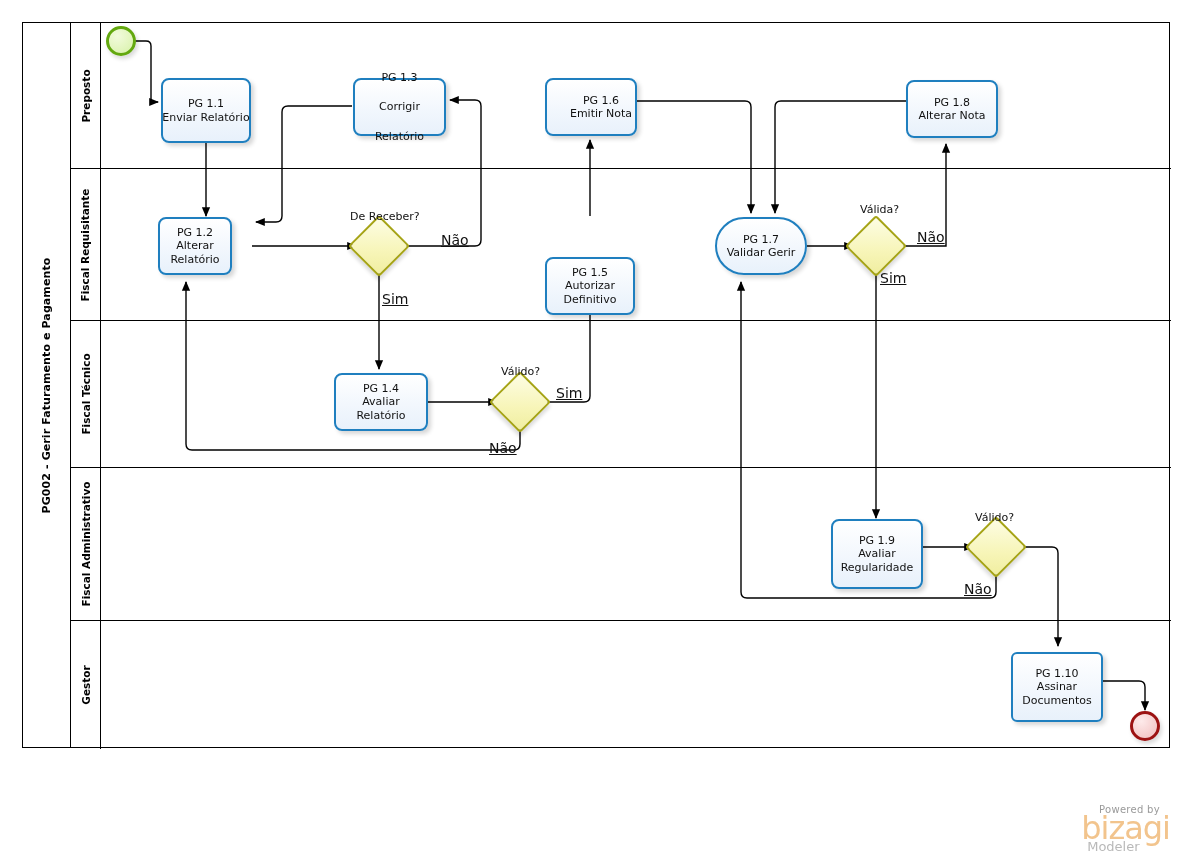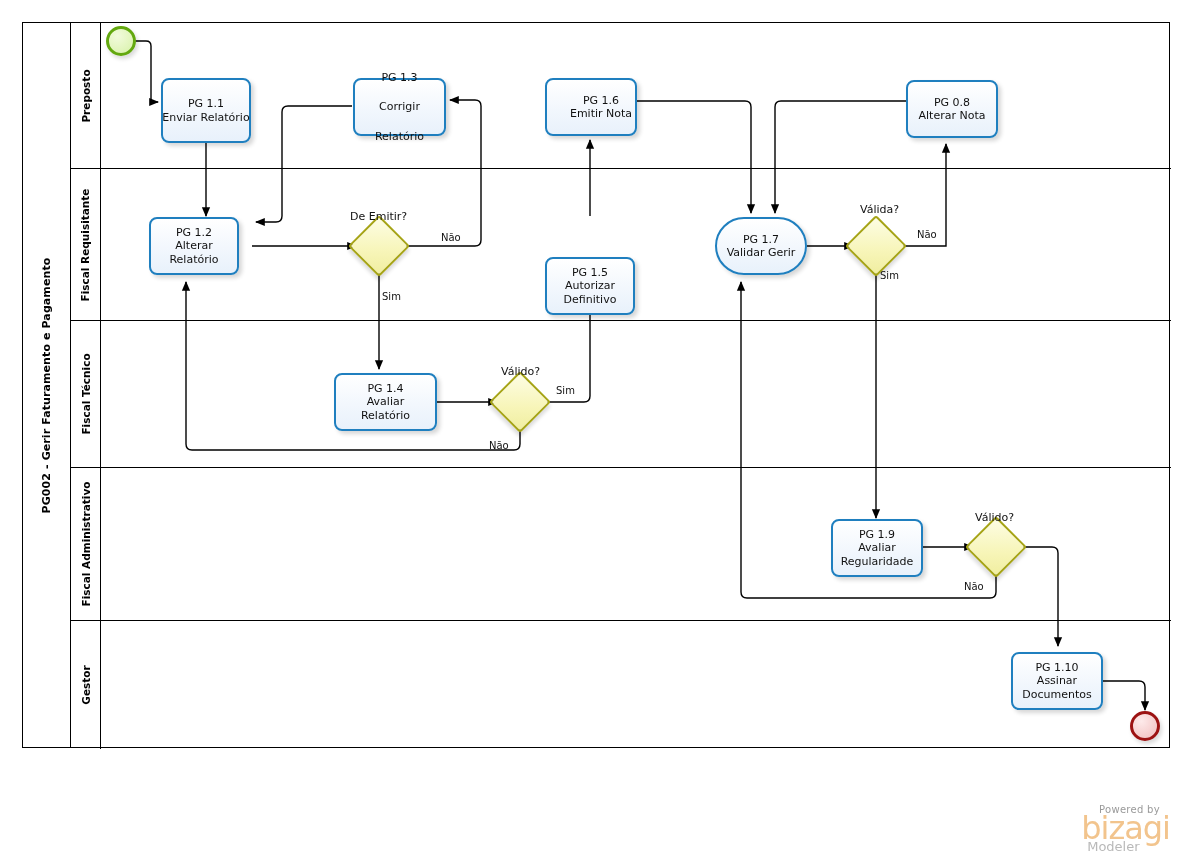--- a/index.html
+++ b/index.html
@@ -95,24 +95,25 @@
     box-shadow: 3px 3px 4px rgba(0,0,0,0.14);
   }
   .gw-label {
     position: absolute;
     font-size: 11px;
     color: #111;
     white-space: nowrap;
   }
   .flow-label {
     position: absolute;
-    font-size: 10px;
+    font-size: 14px;
     color: #111;
     white-space: nowrap;
     background: transparent;
+    text-decoration: underline;
   }
   
   .start-event {
     position: absolute;
     width: 30px; height: 30px;
     border-radius: 50%;
     border: 3px solid #63a80f;
     background: radial-gradient(circle at 35% 30%, #f2fbdc 0%, #e2f5bd 60%, #d6efa9 100%);
     box-shadow: 2px 3px 4px rgba(0,0,0,0.15);
   }
@@ -246,33 +247,33 @@
   </svg>
 
   <div class="start-event" style="left:106px; top:26px;"></div>
   <div class="end-event" style="left:1130px; top:711px;"></div>
 
   <div class="task" style="left:161px; top:78px; width:90px; height:65px;">
     <span class="tline">PG 1.1</span>
     <span class="tline">Enviar Relatório</span>
   </div>
 
-  <div class="task" style="left:149px; top:217px; width:90px; height:58px;">
+  <div class="task" style="left:158px; top:217px; width:74px; height:58px;">
     <span class="tline">PG 1.2</span>
     <span class="tline">Alterar</span>
     <span class="tline">Relatório</span>
   </div>
 
   <div class="task" style="left:353px; top:78px; width:93px; height:58px;gap:16px;">
     <span class="tline">PG 1.3</span>
     <span class="tline">Corrigir</span>
     <span class="tline">Relatório</span>
   </div>
 
-  <div class="task" style="left:334px; top:373px; width:103px; height:58px;">
+  <div class="task" style="left:334px; top:373px; width:94px; height:58px;">
     <span class="tline">PG 1.4</span>
     <span class="tline">Avaliar</span>
     <span class="tline">Relatório</span>
   </div>
 
   <div class="task" style="left:545px; top:217px; width:90px; height:58px;margin-top:40px;">
     <span class="tline">PG 1.5</span>
     <span class="tline">Autorizar</span>
     <span class="tline">Definitivo</span>
   </div>
@@ -281,38 +282,38 @@
     <span class="tline">PG 1.6</span>
     <span class="tline">Emitir Nota</span>
   </div>
 
   <div class="task" style="left:715px; top:217px; width:92px; height:58px;border-radius:29px;">
     <span class="tline">PG 1.7</span>
     <span class="tline">Validar Gerir</span>
   </div>
 
   <div class="task" style="left:906px; top:80px; width:92px; height:58px;">
-    <span class="tline">PG 0.8</span>
+    <span class="tline">PG 1.8</span>
     <span class="tline">Alterar Nota</span>
   </div>
 
-  <div class="task" style="left:831px; top:519px; width:92px; height:58px;">
+  <div class="task" style="left:831px; top:519px; width:92px; height:70px;">
     <span class="tline">PG 1.9</span>
     <span class="tline">Avaliar</span>
     <span class="tline">Regularidade</span>
   </div>
 
-  <div class="task" style="left:1011px; top:652px; width:92px; height:58px;">
+  <div class="task" style="left:1011px; top:652px; width:92px; height:70px;border-radius:6px;">
     <span class="tline">PG 1.10</span>
     <span class="tline">Assinar</span>
     <span class="tline">Documentos</span>
   </div>
 
   <div class="gateway" style="left:357px; top:224px;"></div>
-  <div class="gw-label" style="left:350px; top:210px;">De Emitir?</div>
+  <div class="gw-label" style="left:350px; top:210px;">De Receber?</div>
 
   <div class="gateway" style="left:498px; top:380px;"></div>
   <div class="gw-label" style="left:501px; top:365px;">Válido?</div>
 
   <div class="gateway" style="left:854px; top:224px;"></div>
   <div class="gw-label" style="left:860px; top:203px;">Válida?</div>
 
   <div class="gateway" style="left:974px; top:525px;"></div>
   <div class="gw-label" style="left:975px; top:511px;">Válido?</div>
 

